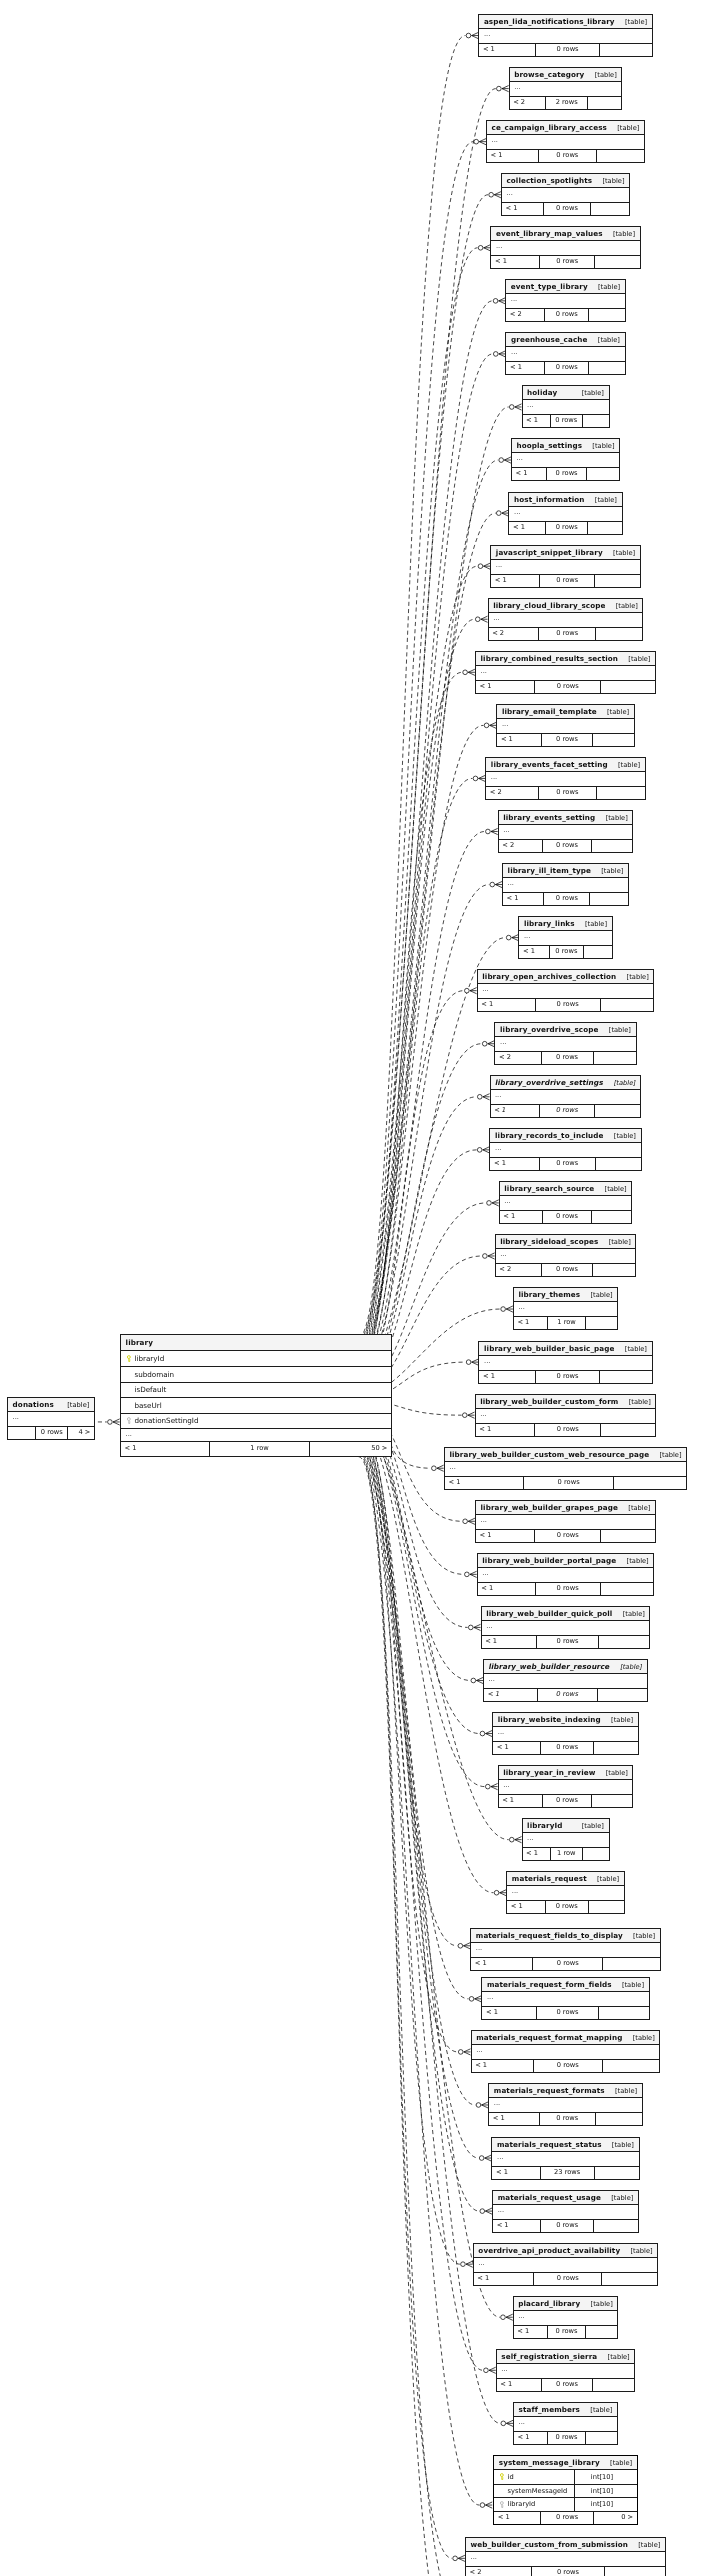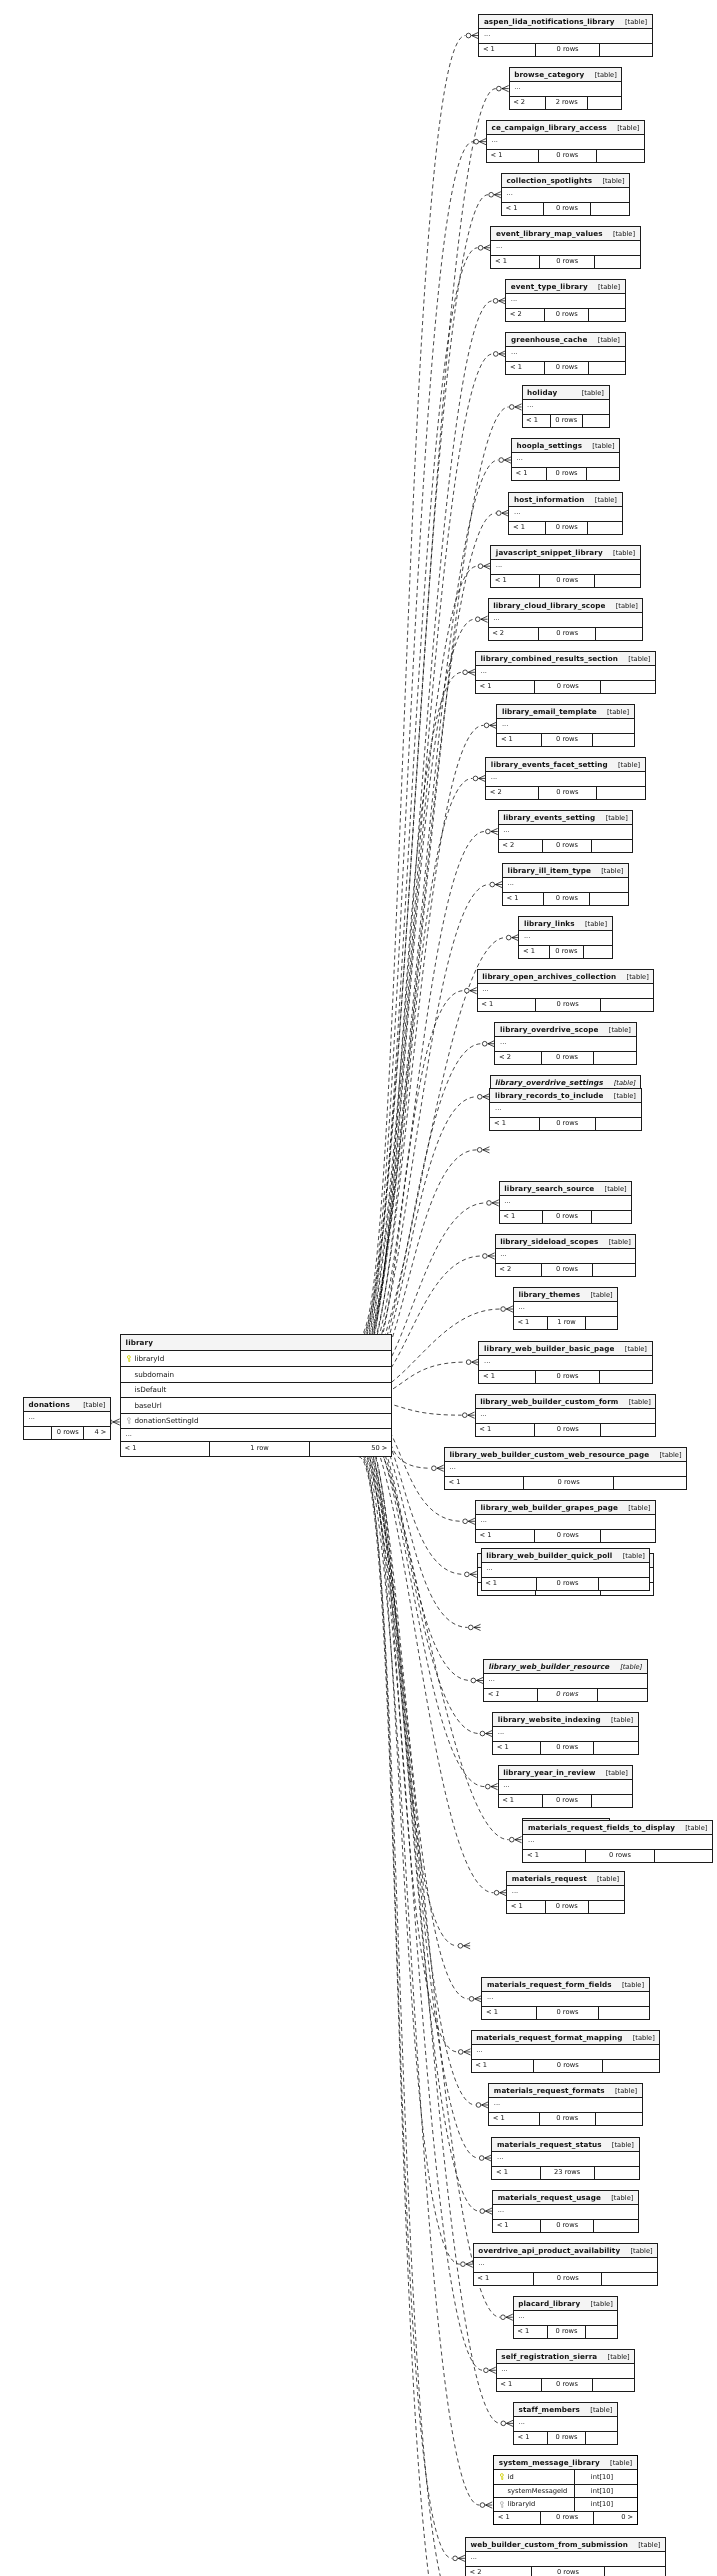--- a/index.html
+++ b/index.html
@@ -26,21 +26,21 @@
   .fcell{box-sizing:border-box;padding:1.5px 3.6px;white-space:nowrap;overflow:hidden;}
   .f-left{width:33%;border-right:0.7px solid #1c1c1c;text-align:left;}
   .f-center{width:37%;border-right:0.7px solid #1c1c1c;text-align:center;}
   .f-right{flex:1;text-align:right;}
   
   #library-node{position:absolute;left:120px;top:1334px;width:272px;z-index:1;}
   #library-node .node-header{height:15.5px;}
   #library-node .col-row{height:15.5px;font-size:7.2px;}
   #library-node .node-footer{height:14.4px;}
   
-  #donations-node{position:absolute;left:23px;top:1397px;width:78px;z-index:1;}
+  #donations-node{position:absolute;left:7px;top:1397px;width:78px;z-index:1;}
 </style>
 </head>
 <body>
 
 <div id="canvas">
   <svg id="rel-svg" width="718" height="2768" viewBox="0 0 1393 5373">
       <path d="M 696 2596 C 786 2596, 779.03125 69, 903.03125 69" fill="none" stroke="#000" stroke-width="1.4" stroke-dasharray="8 6"></path>
       <circle cx="909.03125" cy="69" r="4.5" fill="#fff" stroke="#000" stroke-width="1.4"></circle>
       <line x1="915.03125" y1="69" x2="928.03125" y2="63" stroke="#000" stroke-width="1.4"></line>
       <line x1="915.03125" y1="69" x2="928.03125" y2="69" stroke="#000" stroke-width="1.4"></line>
@@ -661,21 +661,21 @@
       </div>
       <div class="node-ellipsis body-row">...</div>
       <div class="node-footer body-row">
         <span class="fcell f-left">&lt; 1</span>
         <span class="fcell f-center">0 rows</span>
         <span class="fcell f-right"></span>
       </div>
     </div>
   </div>
 
-  <div class="node-row" style="top: 1088px;">
+  <div class="node-row" style="top: 1128px;">
     <div class="node">
       <div class="node-header">
         <span class="node-name">library_records_to_include</span>
         <span class="node-tag">[table]</span>
       </div>
       <div class="node-ellipsis body-row">...</div>
       <div class="node-footer body-row">
         <span class="fcell f-left">&lt; 1</span>
         <span class="fcell f-center">0 rows</span>
         <span class="fcell f-right"></span>
@@ -796,21 +796,21 @@
       </div>
       <div class="node-ellipsis body-row">...</div>
       <div class="node-footer body-row">
         <span class="fcell f-left">&lt; 1</span>
         <span class="fcell f-center">0 rows</span>
         <span class="fcell f-right"></span>
       </div>
     </div>
   </div>
 
-  <div class="node-row" style="top: 1548px;">
+  <div class="node-row" style="top: 1606px;">
     <div class="node">
       <div class="node-header">
         <span class="node-name">library_web_builder_quick_poll</span>
         <span class="node-tag">[table]</span>
       </div>
       <div class="node-ellipsis body-row">...</div>
       <div class="node-footer body-row">
         <span class="fcell f-left">&lt; 1</span>
         <span class="fcell f-center">0 rows</span>
         <span class="fcell f-right"></span>
@@ -886,21 +886,21 @@
       </div>
       <div class="node-ellipsis body-row">...</div>
       <div class="node-footer body-row">
         <span class="fcell f-left">&lt; 1</span>
         <span class="fcell f-center">0 rows</span>
         <span class="fcell f-right"></span>
       </div>
     </div>
   </div>
 
-  <div class="node-row" style="top: 1820px; justify-content: flex-end;">
+  <div class="node-row" style="top: 1928px;">
     <div class="node">
       <div class="node-header">
         <span class="node-name">materials_request_fields_to_display</span>
         <span class="node-tag">[table]</span>
       </div>
       <div class="node-ellipsis body-row">...</div>
       <div class="node-footer body-row">
         <span class="fcell f-left">&lt; 1</span>
         <span class="fcell f-center">0 rows</span>
         <span class="fcell f-right"></span>

